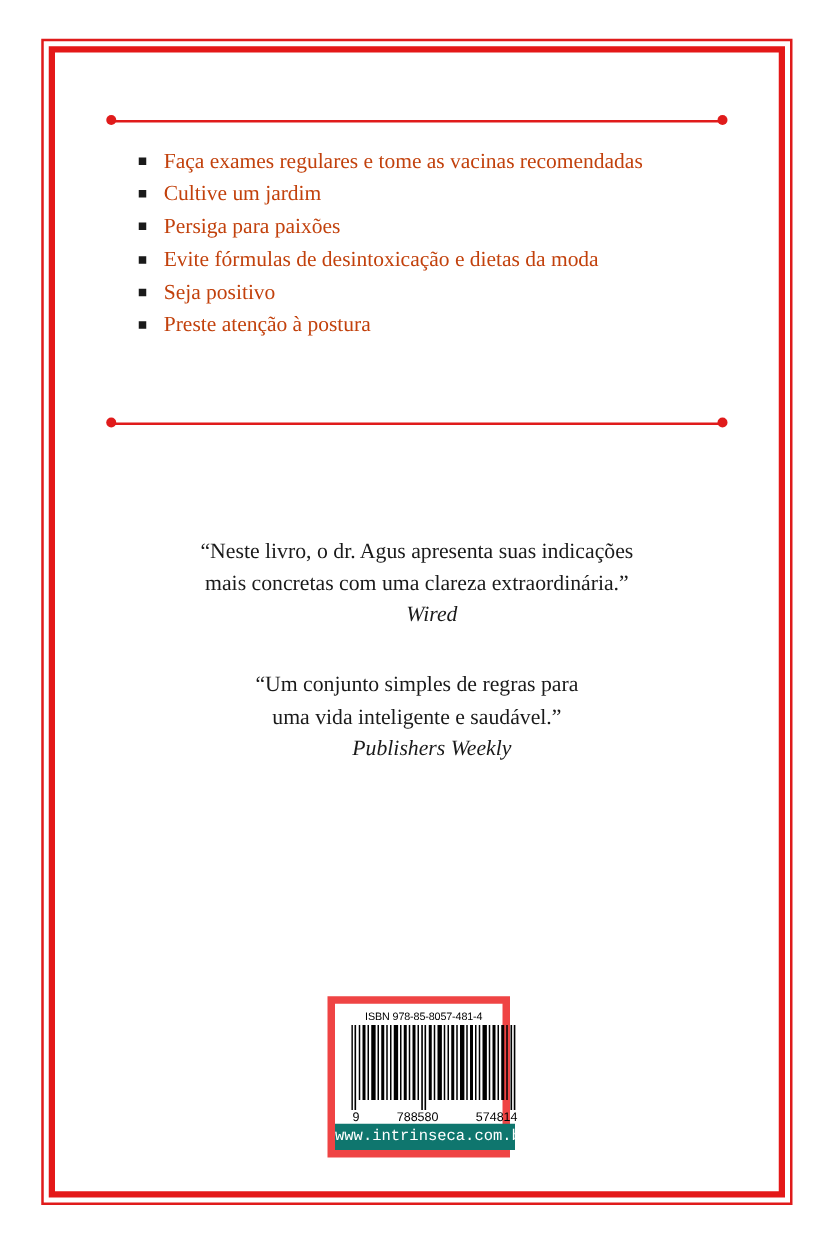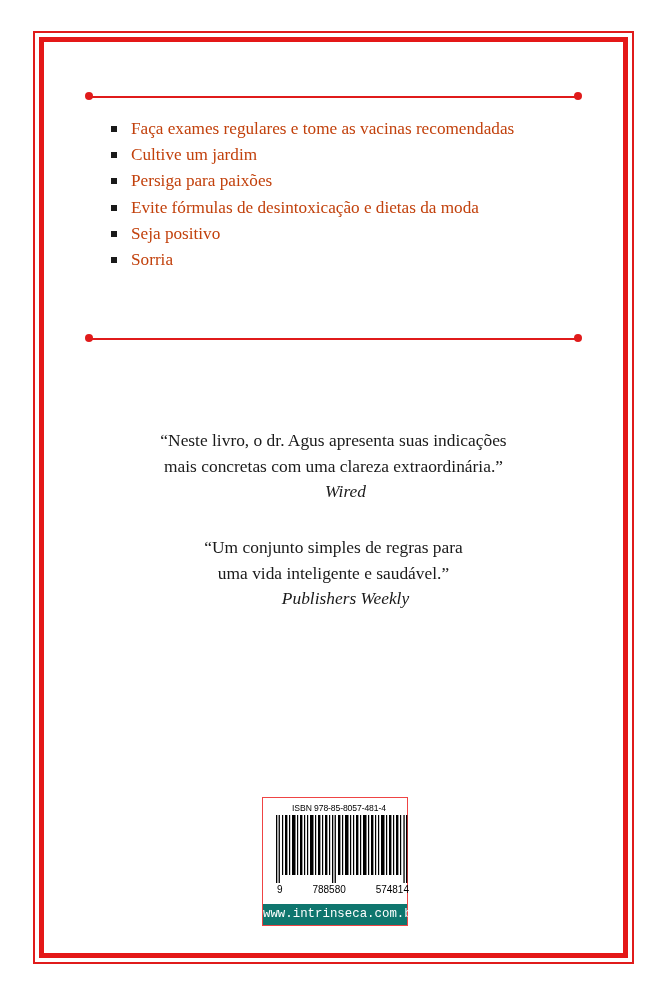--- a/index.html
+++ b/index.html
@@ -121,21 +121,21 @@
   .quote-2 { top: 535px; }
 
   
   .barcode-block {
     position: absolute;
     left: 262px;
     top: 797px;
     width: 146px;
     height: 129px;
     background: #ffffff;
-    border: 1px solid #ef4444;
+    border: 6px solid #ef4444;
     padding: 5px 5px 0 13px;
   }
   .isbn-text {
     text-align: center;
     font-family: "Liberation Sans", "DejaVu Sans", sans-serif;
     font-size: 8.6px;
     letter-spacing: -0.1px;
     color: #000;
     line-height: 11px;
     white-space: nowrap;
@@ -185,21 +185,21 @@
     <span class="line"></span>
     <span class="dot right"></span>
   </div>
 
   <ul class="bullet-list">
     <li><span class="sq"></span><span>Faça exames regulares e tome as vacinas recomendadas</span></li>
     <li><span class="sq"></span><span>Cultive um jardim</span></li>
     <li><span class="sq"></span><span>Persiga para paixões</span></li>
     <li><span class="sq"></span><span>Evite fórmulas de desintoxicação e dietas da moda</span></li>
     <li><span class="sq"></span><span>Seja positivo</span></li>
-    <li><span class="sq"></span><span>Sorria</span></li>
+    <li><span class="sq"></span><span>Preste atenção à postura</span></li>
   </ul>
 
   <div class="rule rule-bottom">
     <span class="dot left"></span>
     <span class="line"></span>
     <span class="dot right"></span>
   </div>
 
   <div class="quote quote-1">
     <div class="qline">“Neste livro, o dr. Agus apresenta suas indicações</div>

